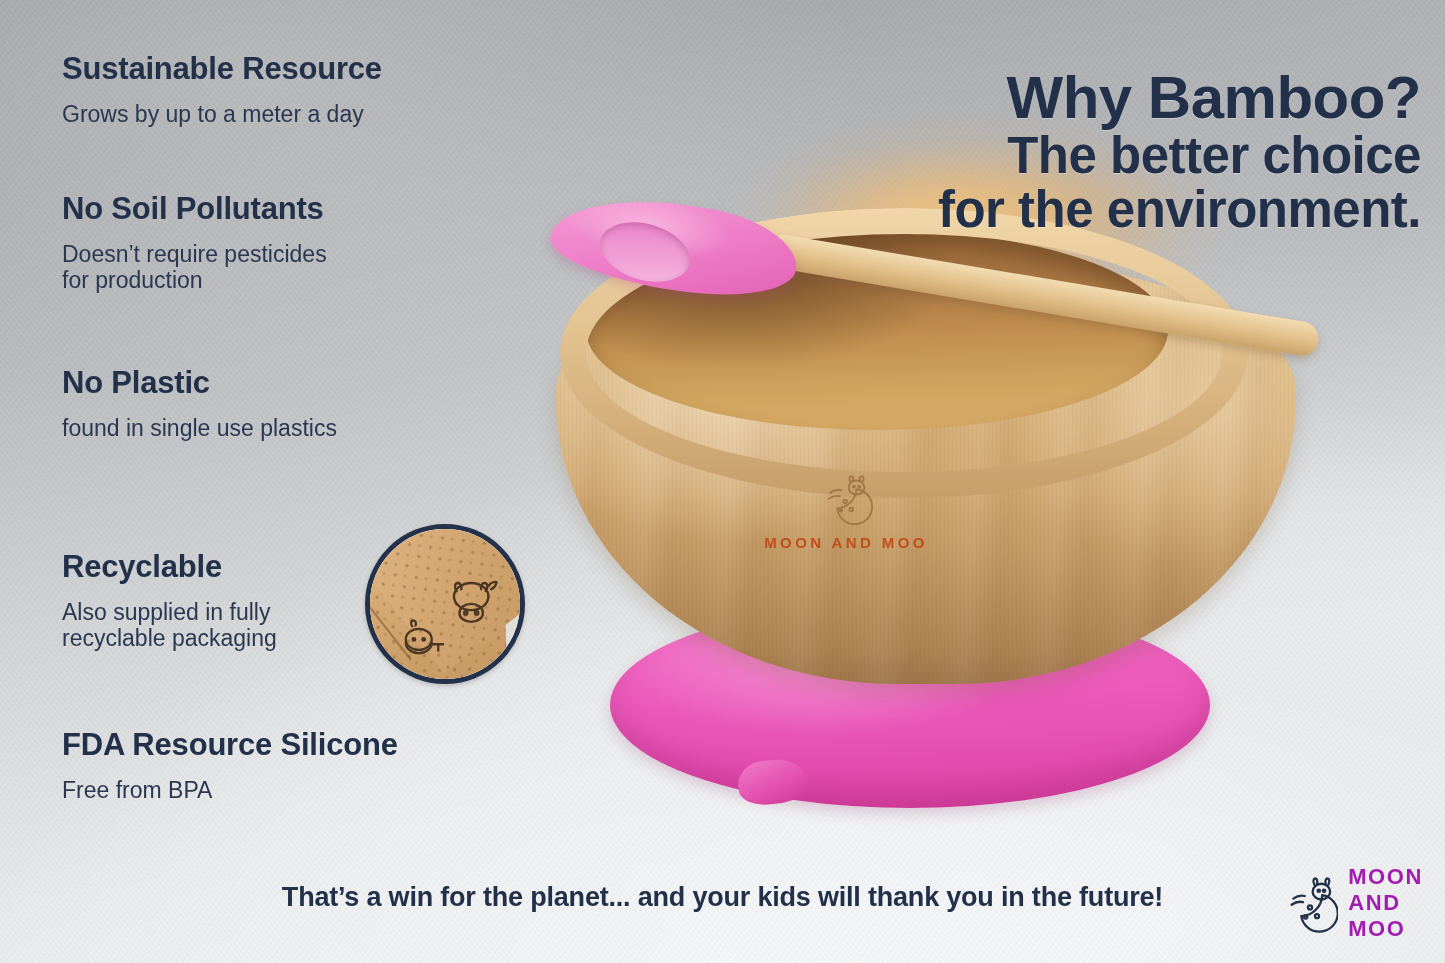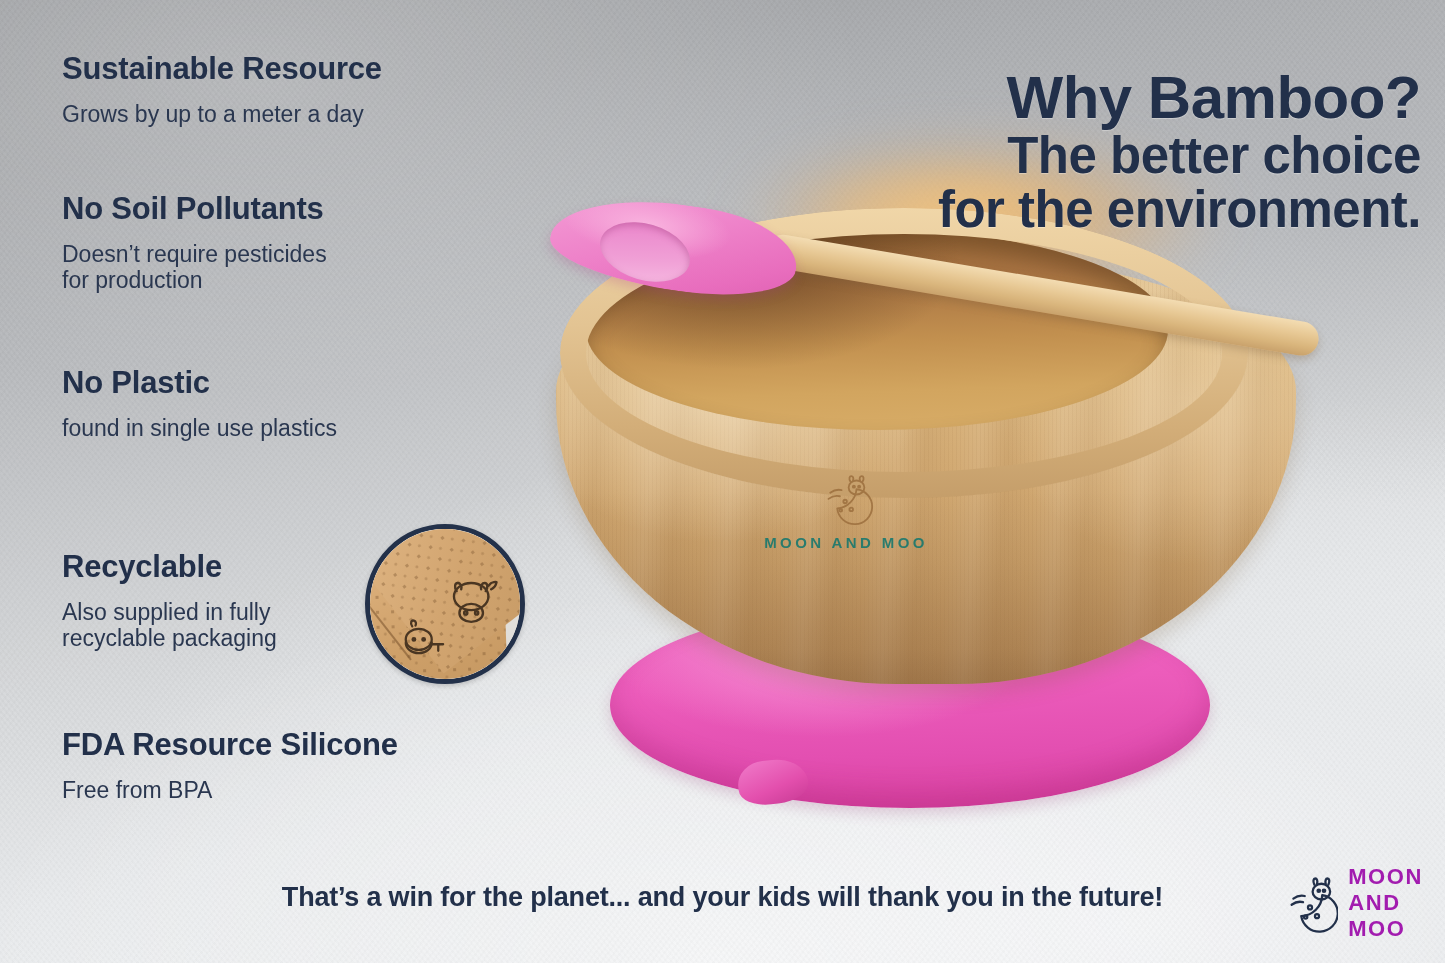--- a/index.html
+++ b/index.html
@@ -298,21 +298,21 @@
     width: 220px;
     text-align: center;
     color: #9c6f3e;
     opacity: .85;
   }
   .engraving .eng-mark { margin: 0 auto 4px; width: 56px; height: 56px; }
   .engraving .eng-text {
     font-size: 15px;
     letter-spacing: 3.4px;
     font-weight: 700;
-    color: #0f766e;
+    color: #c2410c;
   }
   .eng-blur { filter: blur(.3px); }
 
   
   .tagline {
     position: absolute;
     left: 0; right: 0;
     top: 882px;
     text-align: center;
     color: #22304a;

